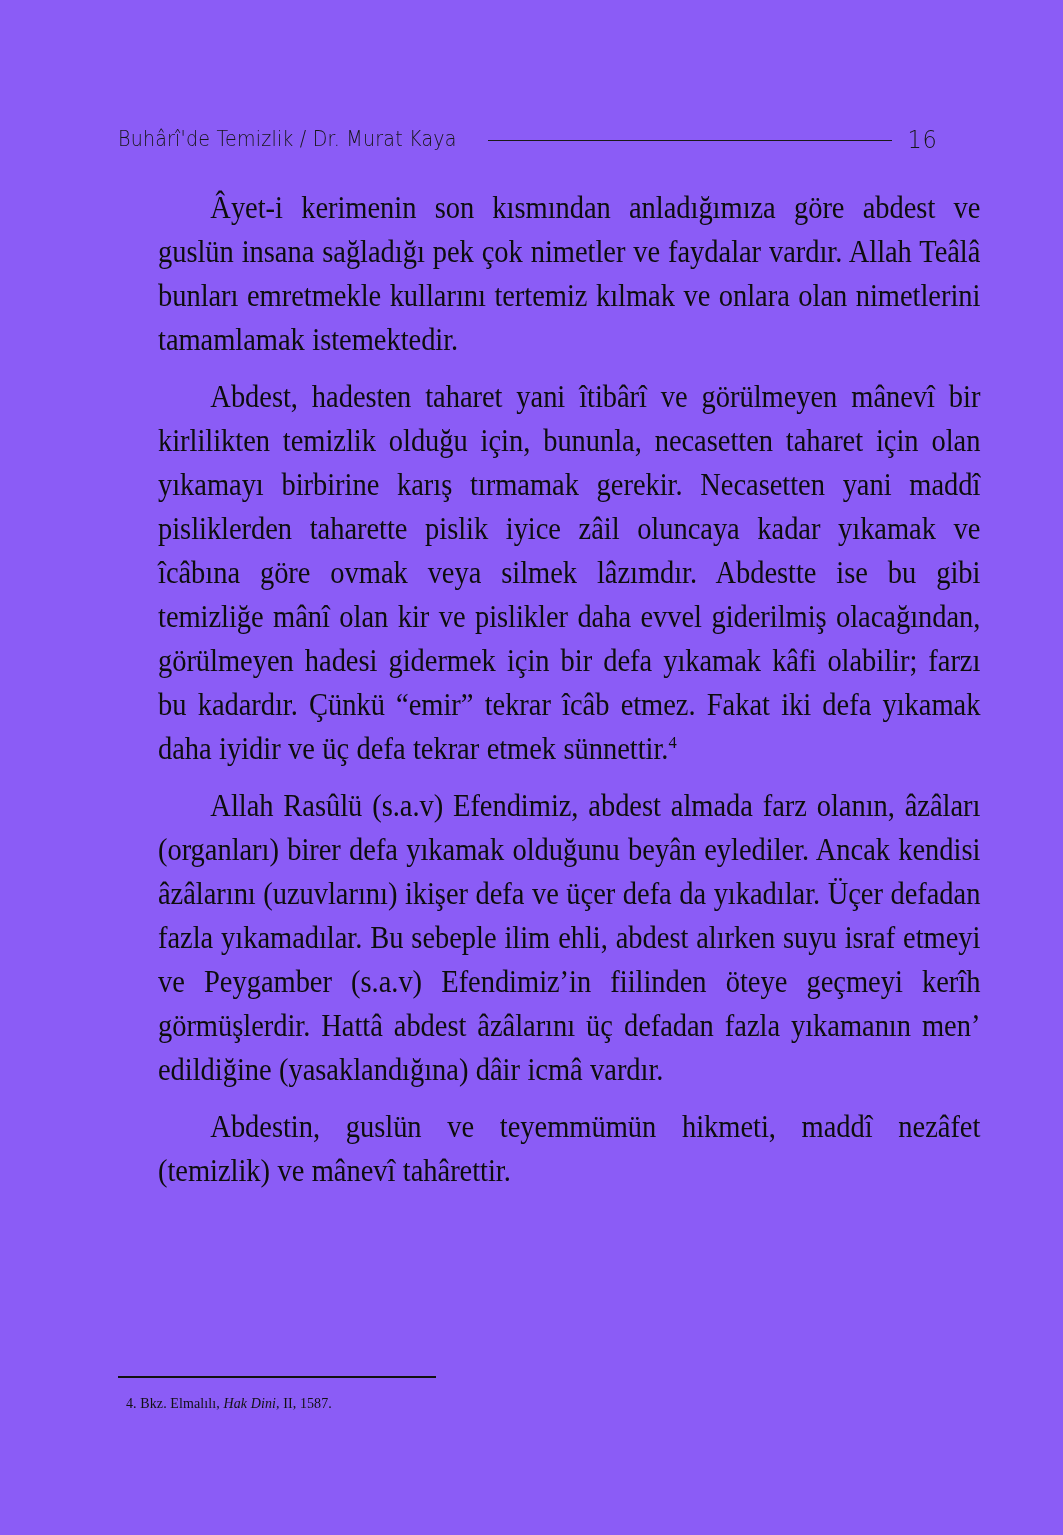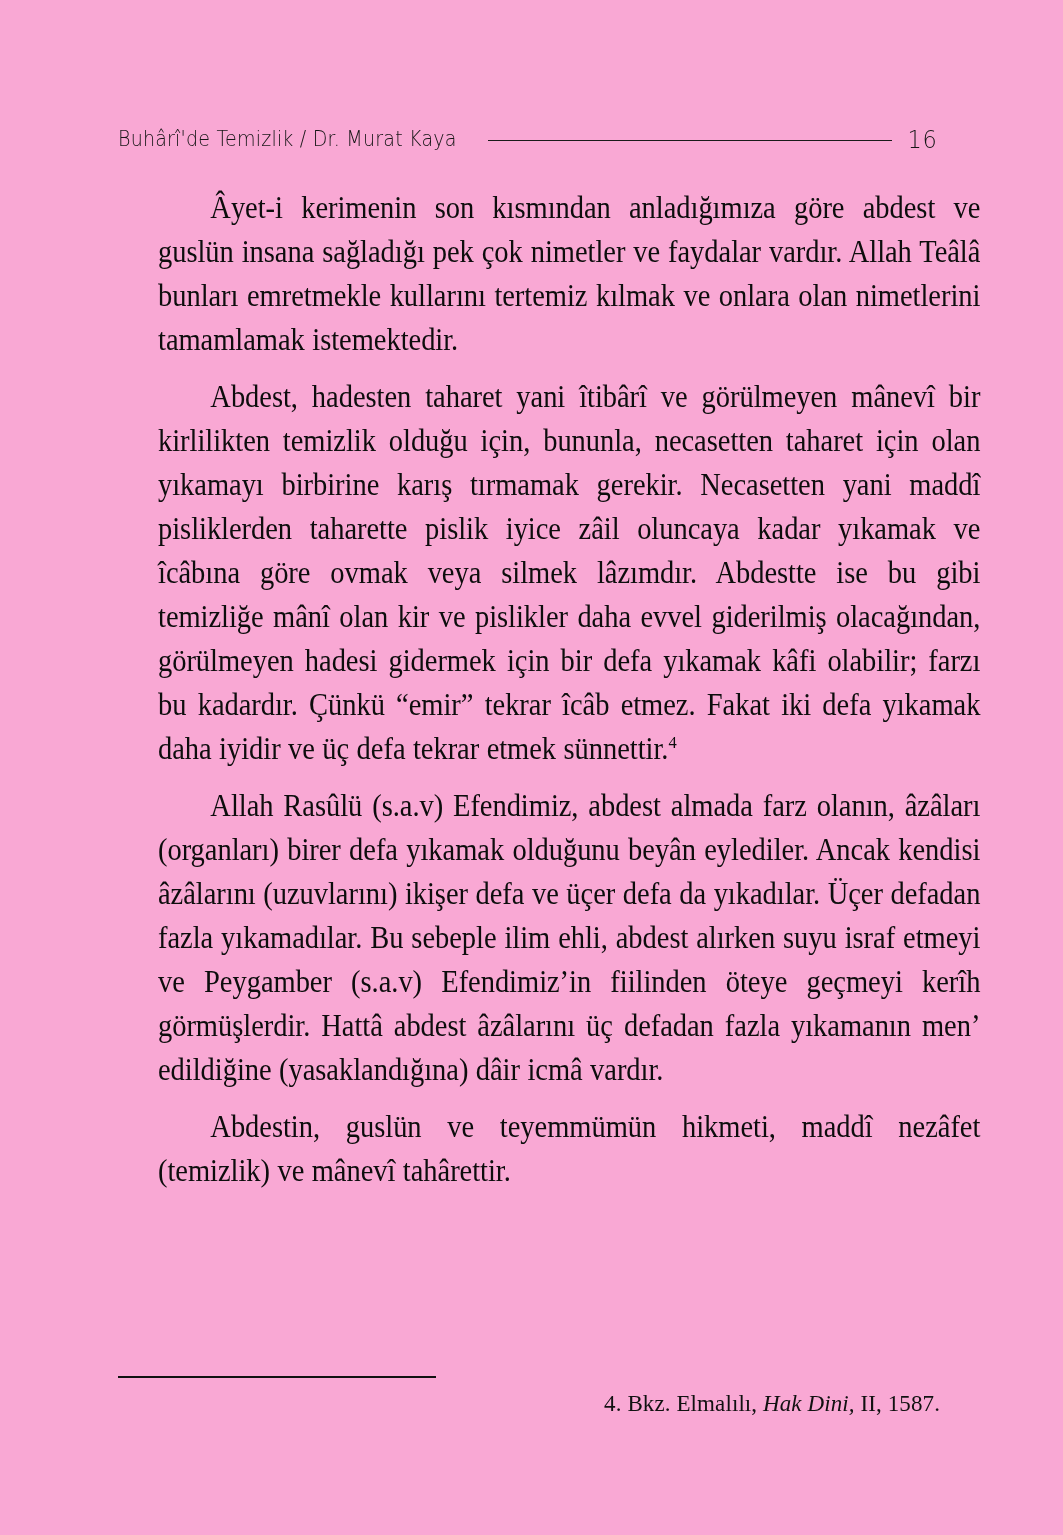--- a/index.html
+++ b/index.html
@@ -13,21 +13,21 @@
     position: relative;
     overflow: hidden;
     font-family: "Liberation Serif", "DejaVu Serif", serif;
     color: #0d0d0d;
     -webkit-font-smoothing: antialiased;
   }
 
   .page {
     position: absolute;
     inset: 0;
-    background: #f9a8d4;
+    background: #8b5cf6;
   }
 
   
   .running-head {
     position: absolute;
     left: 118px;
     top: 118px;
     width: 820px;
     height: 42px;
     display: flex;
@@ -105,26 +105,25 @@
     width: 822px;
   }
   .footnote-rule {
     width: 318px;
     height: 0;
     border-top: 2px solid #111111;
     margin: 0 0 12px 0;
   }
   .footnote-text {
     font-family: "Liberation Serif", "DejaVu Serif", serif;
-    font-size: 23px;
+    font-size: 14px;
     line-height: 27px;
     color: #111111;
     letter-spacing: 0.1px;
-    margin: 0;
-    text-align: right;
+    margin: 8px;
   }
   .footnote-text .title {
     font-style: italic;
   }
 </style>
 </head>
 <body>
 
 <div class="page">
 

